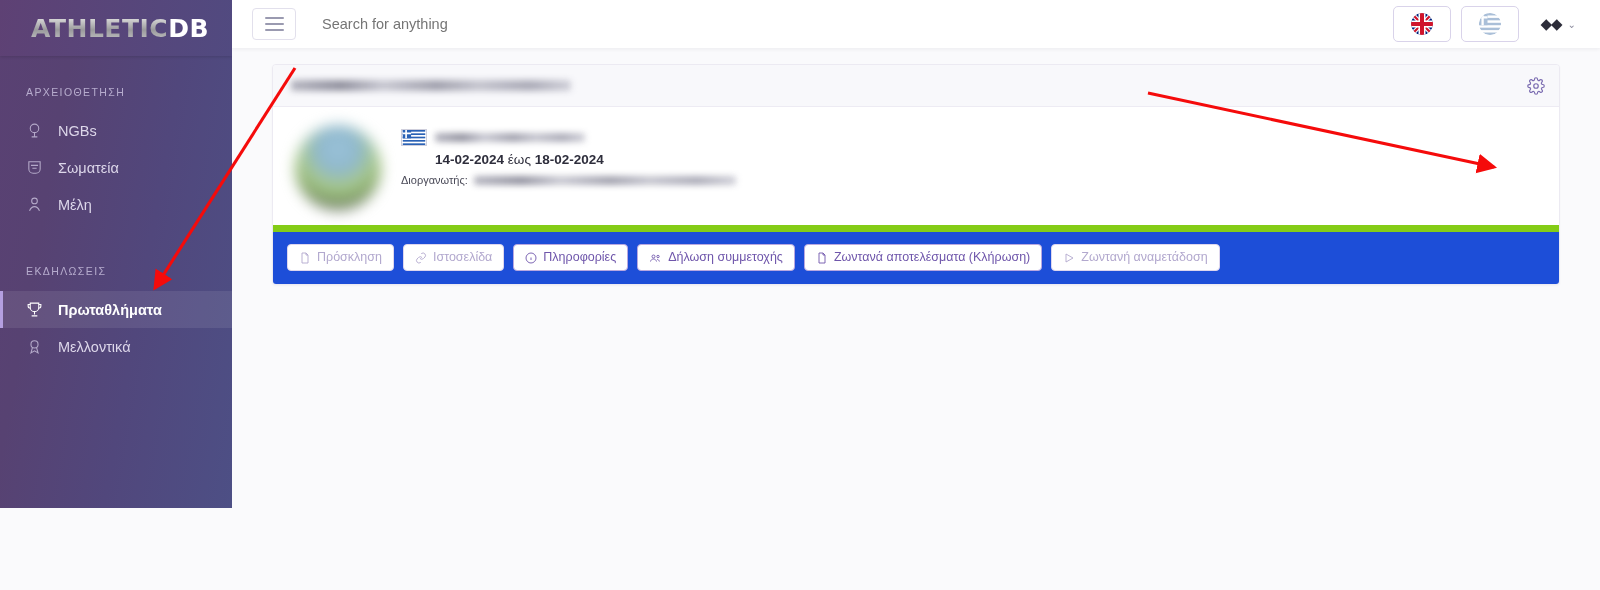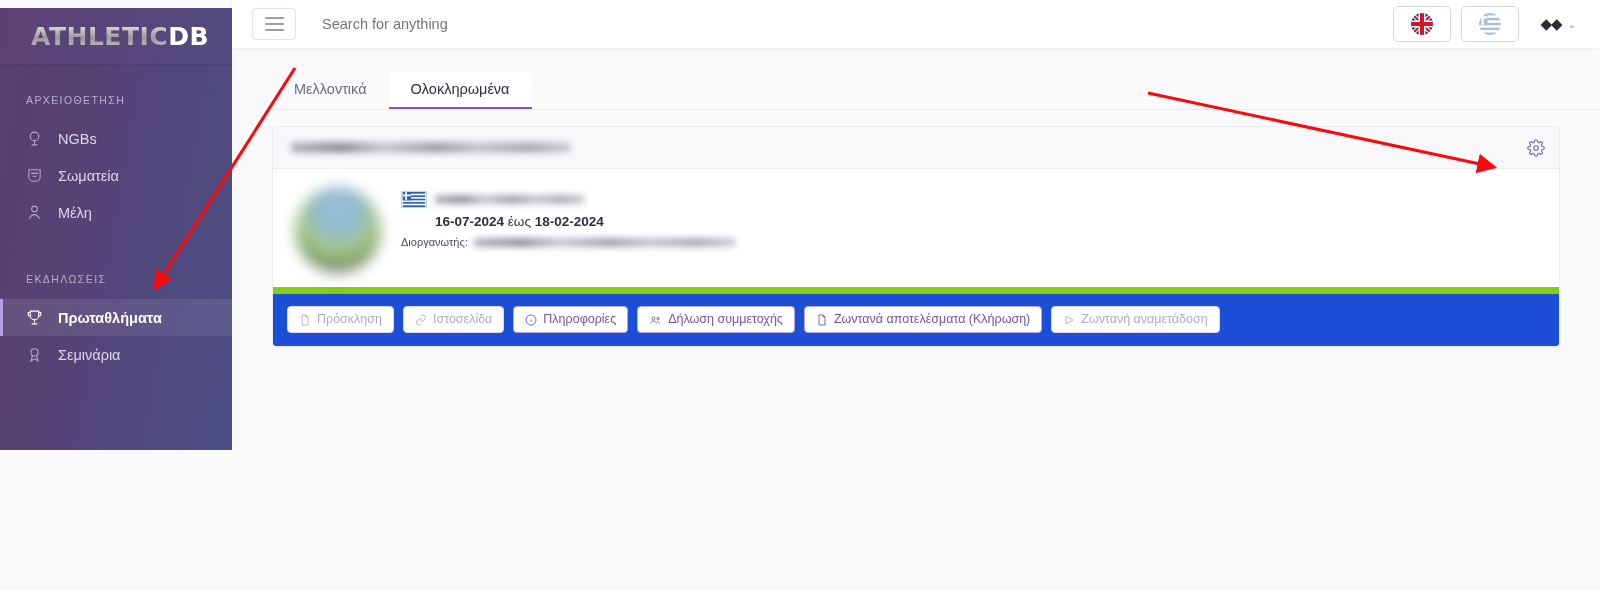--- a/index.html
+++ b/index.html
@@ -8,25 +8,24 @@
     width: 1600px; height: 590px;
     overflow: hidden;
     font-family: "Liberation Sans", "DejaVu Sans", sans-serif;
     background: #fafafc;
   }
 
   #app { position: relative; width: 1600px; height: 590px; display: flex; }
 
   
   .sidebar {
-    width: 232px; height: 442px; flex: 0 0 232px;
+    width: 232px; height: 508px; flex: 0 0 232px;
     background: linear-gradient(100deg, #5a4173 0%, #574272 25%, #51477c 60%, #4d4f85 100%);
     position: relative;
     overflow: hidden;
-    margin-top: 8px;
   }
   .brand {
     height: 56px;
     display: flex; align-items: center; justify-content: center;
     padding-left: 8px;
     background: linear-gradient(100deg, #5e4174 0%, #514a80 100%);
     box-shadow: 0 1px 3px rgba(0,0,0,0.14);
     position: relative; z-index: 3;
   }
   .brand-text {
@@ -285,21 +284,21 @@
     </div>
 
 
     <div class="nav-item">
       <span class="nav-ico">
         <svg width="17" height="17" viewBox="0 0 24 24" fill="none" stroke="#d8d1ea" stroke-width="1.5">
           <circle cx="12" cy="9" r="5"></circle>
             <path d="M9 14l-2 7 5-3 5 3-2-7"></path>
         </svg>
       </span>
-      <span>Σεμινάρια</span>
+      <span>Μελλοντικά</span>
     </div>
   </aside>
 
   <section class="main">
 
     <header class="topbar">
       <div class="burger">
         <i></i>
           <i></i>
           <i></i>
@@ -346,24 +345,20 @@
         </div>
         <div class="user-menu">
           <span class="diamond-glyph">◆◆</span>
           <span class="chev">⌄</span>
         </div>
       </div>
     </header>
 
     <div class="content">
 
-      <div class="tabs">
-        <div class="tab">Μελλοντικά</div>
-        <div class="tab active">Ολοκληρωμένα</div>
-      </div>
 
       <div class="card">
 
         <div class="card-head">
           <span class="redact title"></span>
           <span class="gear">
             <svg width="18" height="18" viewBox="0 0 24 24" fill="none" stroke="#7a6bb0" stroke-width="1.6">
               <circle cx="12" cy="12" r="3"></circle>
               <path d="M19.4 15a1.6 1.6 0 0 0 .3 1.8l.1.1a2 2 0 1 1-2.8 2.8l-.1-.1a1.6 1.6 0 0 0-1.8-.3 1.6 1.6 0 0 0-1 1.5V21a2 2 0 1 1-4 0v-.1A1.6 1.6 0 0 0 9 19.4a1.6 1.6 0 0 0-1.8.3l-.1.1a2 2 0 1 1-2.8-2.8l.1-.1a1.6 1.6 0 0 0 .3-1.8 1.6 1.6 0 0 0-1.5-1H3a2 2 0 1 1 0-4h.1A1.6 1.6 0 0 0 4.6 9a1.6 1.6 0 0 0-.3-1.8l-.1-.1a2 2 0 1 1 2.8-2.8l.1.1a1.6 1.6 0 0 0 1.8.3H9a1.6 1.6 0 0 0 1-1.5V3a2 2 0 1 1 4 0v.1a1.6 1.6 0 0 0 1 1.5 1.6 1.6 0 0 0 1.8-.3l.1-.1a2 2 0 1 1 2.8 2.8l-.1.1a1.6 1.6 0 0 0-.3 1.8V9a1.6 1.6 0 0 0 1.5 1H21a2 2 0 1 1 0 4h-.1a1.6 1.6 0 0 0-1.5 1z"></path>
             </svg>
@@ -384,21 +379,21 @@
                       <rect y="12" width="27" height="2"></rect>
                     <rect y="16" width="27" height="2"></rect>
                   </g>
                   <rect width="10" height="10" fill="#2a62b5"></rect>
                   <path d="M4 0 V10 M0 4 H10" stroke="#fff" stroke-width="2"></path>
                 </svg>
               </span>
               <span class="redact place"></span>
             </div>
             <div class="dates">
-              <b>16-07-2024</b>
+              <b>14-02-2024</b>
               <span>έως</span>
               <b>18-02-2024</b>
             </div>
             <div class="organizer">
               <span>Διοργανωτής:</span>
               <span class="redact org"></span>
             </div>
           </div>
         </div>
 

